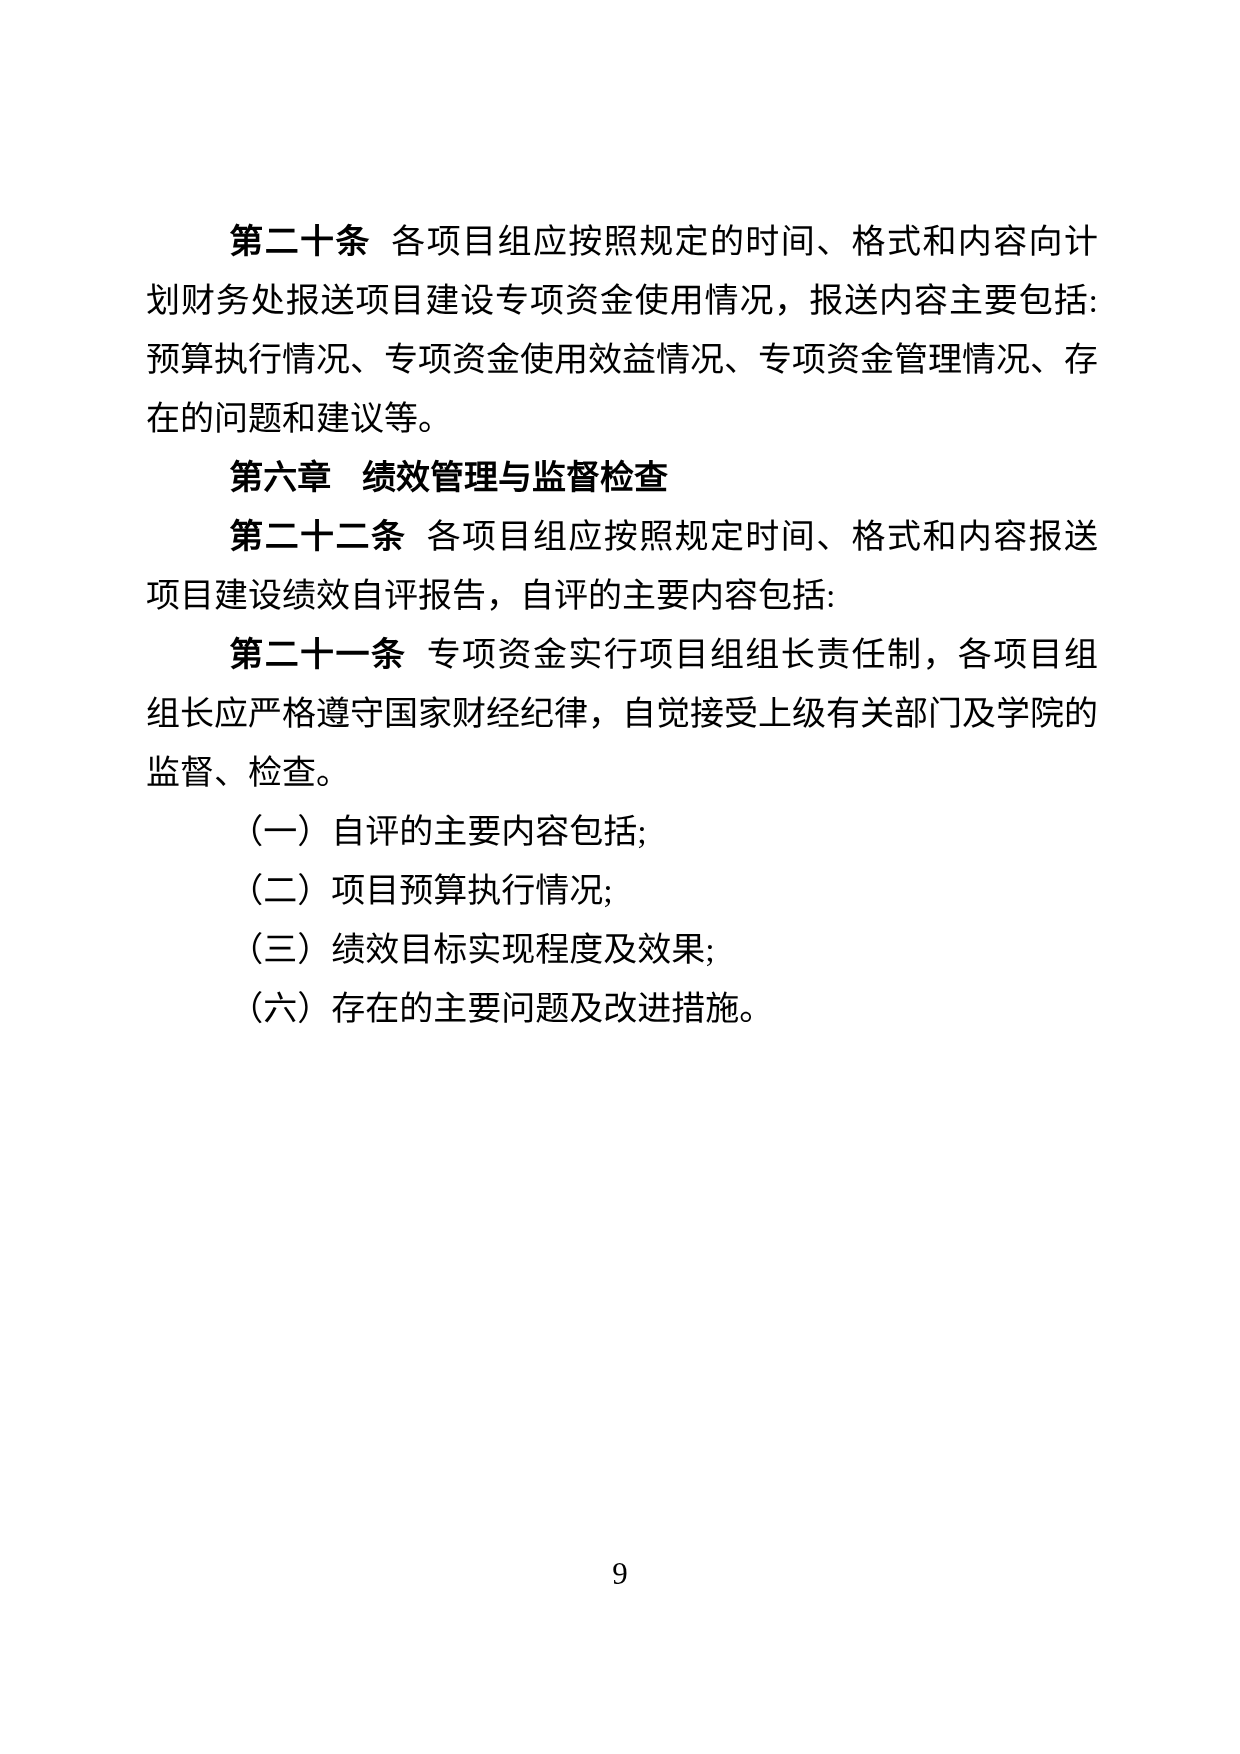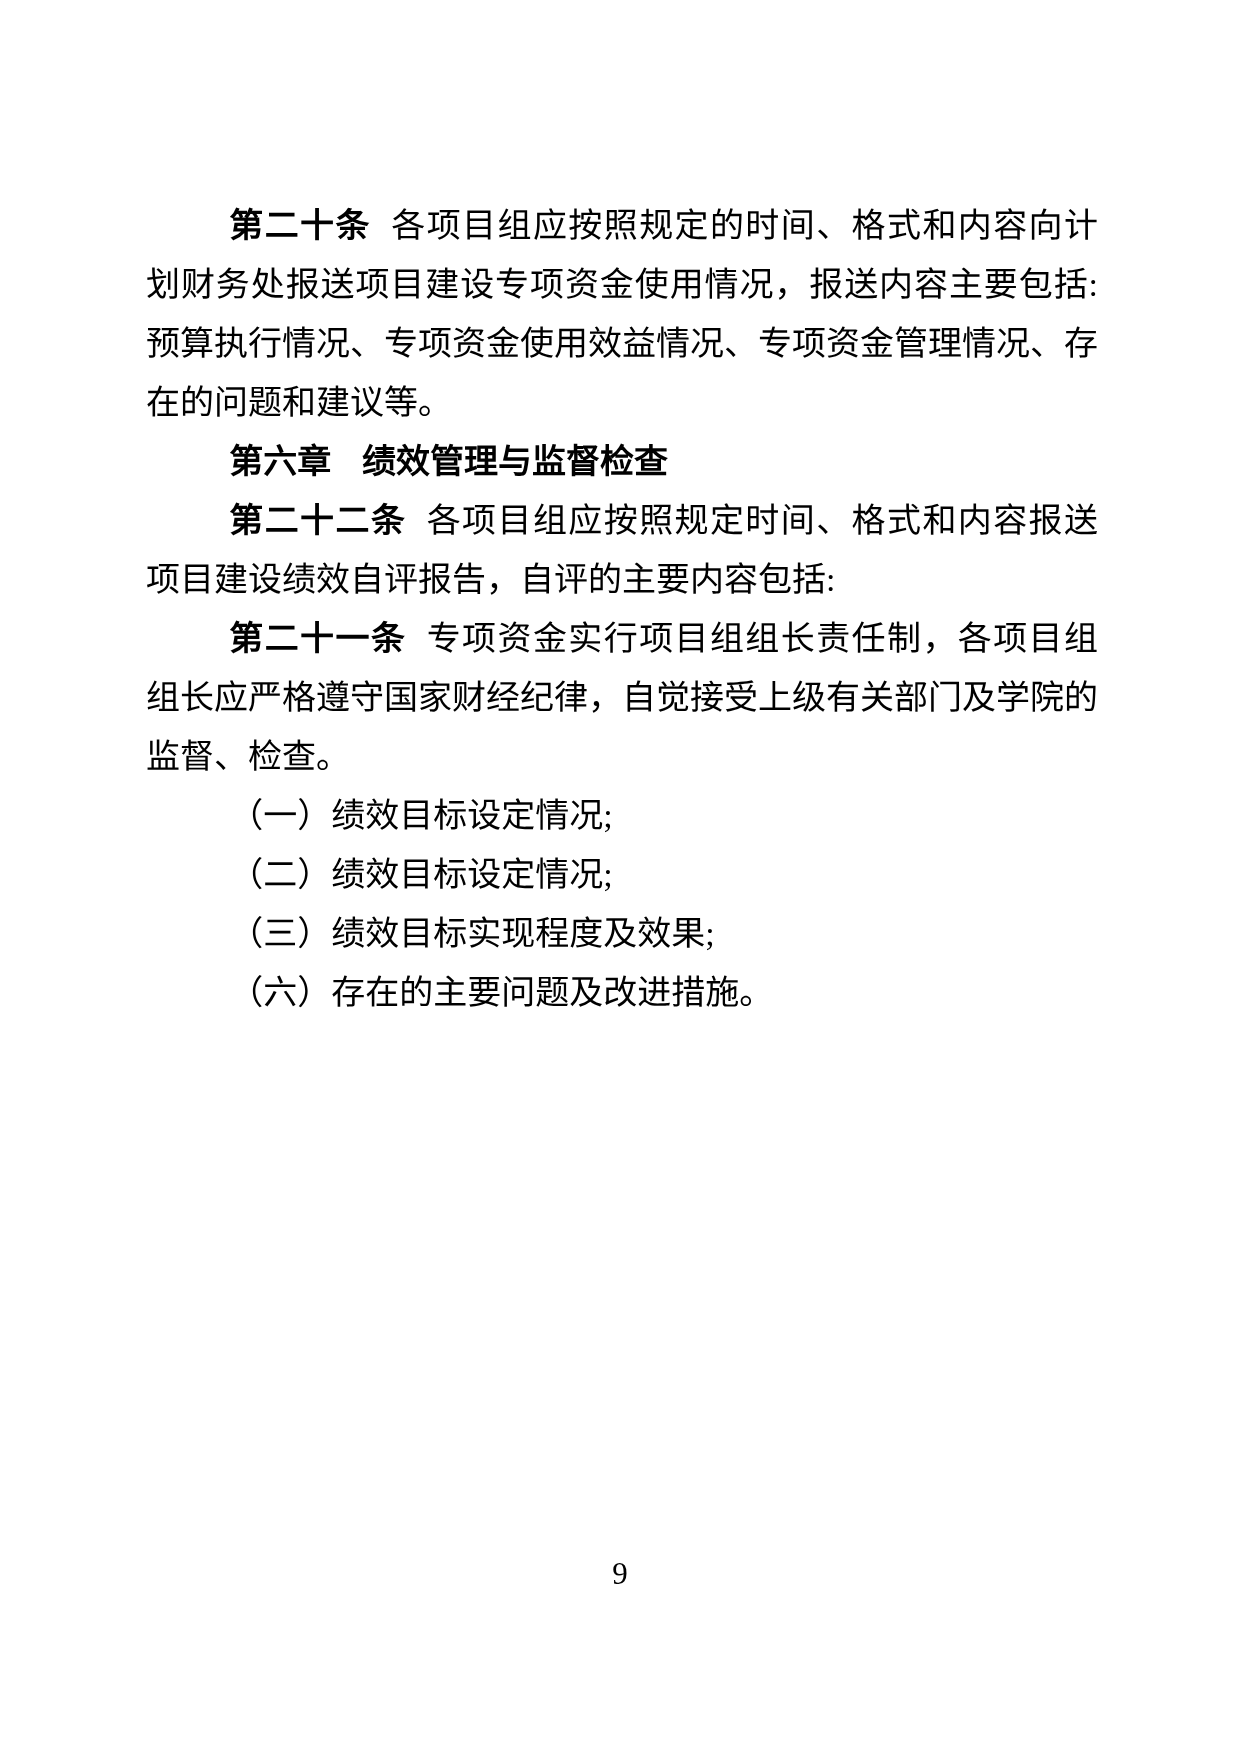--- a/index.html
+++ b/index.html
@@ -8,21 +8,21 @@
     width:1240px;
     height:1754px;
     background:#ffffff;
     color:#000000;
     font-family:"Liberation Serif","DejaVu Serif",serif;
     overflow:hidden;
   }
   .content{
     position:absolute;
     left:146px;
-    top:196px;
+    top:212px;
     width:952px;
   }
   .content p{
     margin:0;
     font-size:34px;
     line-height:59px;
     text-align:justify;
     text-justify:inter-ideograph;
     text-indent:2.45em;
     letter-spacing:0px;
@@ -61,22 +61,22 @@
   <main class="content">
 
     <p><b class="lead">第二十条</b><span>各项目组应按照规定的时间、格式和内容向计划财务处报送项目建设专项资金使用情况，报送内容主要包括: 预算执行情况、专项资金使用效益情况、专项资金管理情况、存在的问题和建议等。</span></p>
 
     <p class="chapter"><span class="chapnum">第六章</span><span>绩效管理与监督检查</span></p>
 
     <p><b class="lead">第二十二条</b><span>各项目组应按照规定时间、格式和内容报送项目建设绩效自评报告，自评的主要内容包括:</span></p>
 
     <p><b class="lead">第二十一条</b><span>专项资金实行项目组组长责任制，各项目组组长应严格遵守国家财经纪律，自觉接受上级有关部门及学院的监督、检查。</span></p>
 
-    <p class="item">（一）绩效目标设定情况;</p>
-    <p class="item">（二）绩效目标设定情况;</p>
+    <p class="item">（一）自评的主要内容包括;</p>
+    <p class="item">（二）项目预算执行情况;</p>
     <p class="item">（三）绩效目标实现程度及效果;</p>
     <p class="item">（六）存在的主要问题及改进措施。</p>
 
 
   </main>
 
   <div class="folio">9</div>
 </div>
 
 </body></html>

